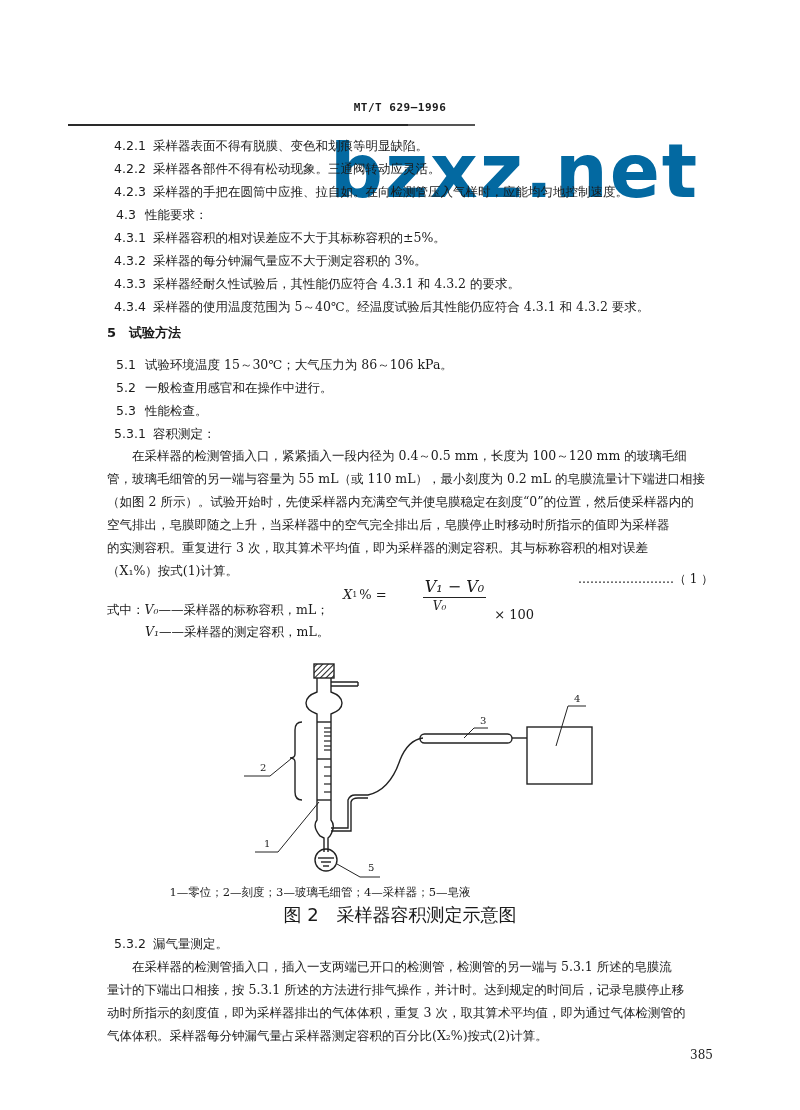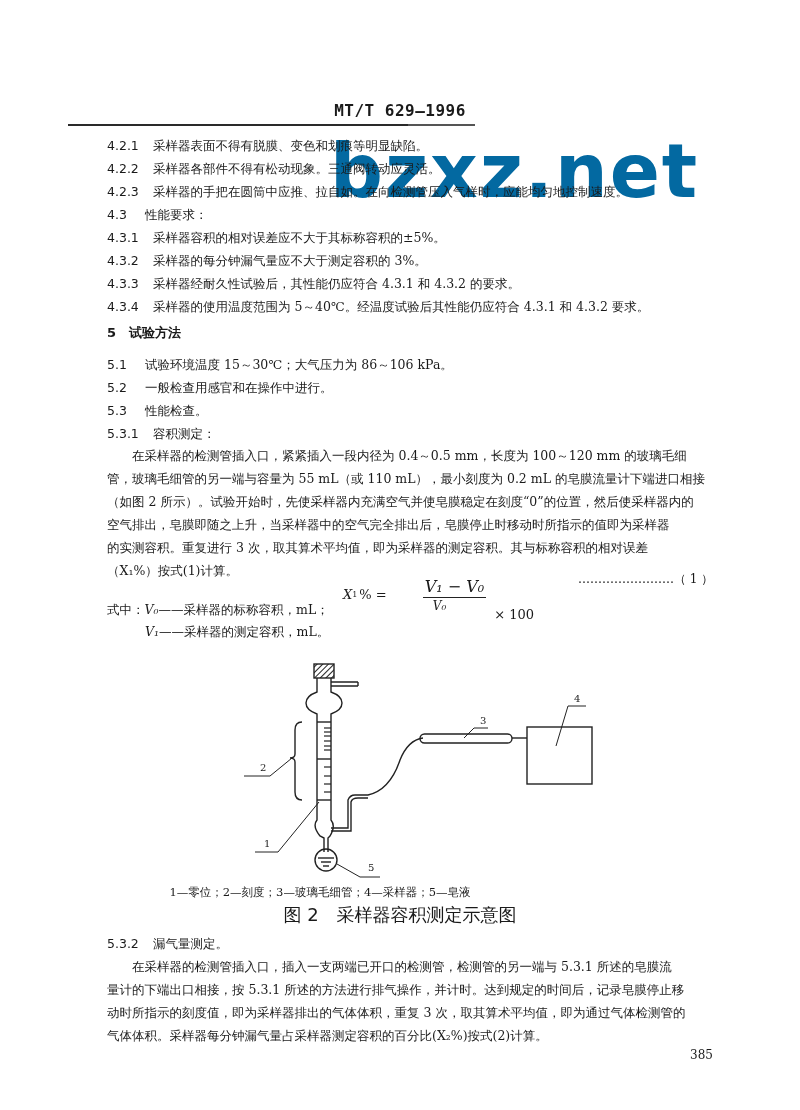--- a/index.html
+++ b/index.html
@@ -7,28 +7,28 @@
     width: 800px; height: 1110px; background: #ffffff; position: relative; overflow: hidden;
     font-family: "DejaVu Serif", "Liberation Serif", serif; color: #1a1a1a;
   }
   .watermark {
     position: absolute; left: 330px; top: 128px; font-family: "DejaVu Sans", sans-serif;
     font-weight: bold; font-size: 74px; color: #0369a1; letter-spacing: 2px; z-index: 0;
     user-select: none;
   }
   .header-title {
     position: absolute; top: 101px; left: 0; width: 800px; text-align: center;
-    font-family: "DejaVu Sans Mono", "Liberation Mono", monospace; font-weight: bold; font-size: 16px;
+    font-family: "DejaVu Sans Mono", "Liberation Mono", monospace; font-weight: bold; font-size: 11px;
     letter-spacing: 0.5px; z-index: 1;
   }
   .rule { position: absolute; top: 124px; left: 68px; width: 406px; height: 2px; background:#2a2a2a; }
   .line {
     position: absolute; left: 107px; font-size: 12.5px; line-height: 16px; white-space: nowrap; z-index: 1;
   }
-  .num { font-family: "DejaVu Sans", sans-serif; display: inline-block; min-width: 46px; }
+  .num { font-family: "DejaVu Sans", sans-serif; display: inline-block; min-width: 46px; text-align: center; }
   .num.short { min-width: 38px; }
   .sec-title { font-family: "DejaVu Sans", sans-serif; font-weight: bold; font-size: 13px; }
   .formula {
     position: absolute; left: 343px; top: 567px; font-size: 13px; font-style: italic; display: flex; align-items: center; z-index:1;
   }
   .frac { display: inline-flex; flex-direction: column; align-items: center; margin: 0 6px; }
   .frac .top { border-bottom: 1px solid #222; padding: 0 2px 1px; font-size: 16px; margin-left: 30px; }
   .frac .bot { font-size: 12px; padding-top: 1px; }
   .formula .times { font-style: normal; margin-left: 2px; margin-top: 40px; }
   .eqno { position: absolute; left: 578px; top: 571px; font-size: 12px; z-index:1; }

